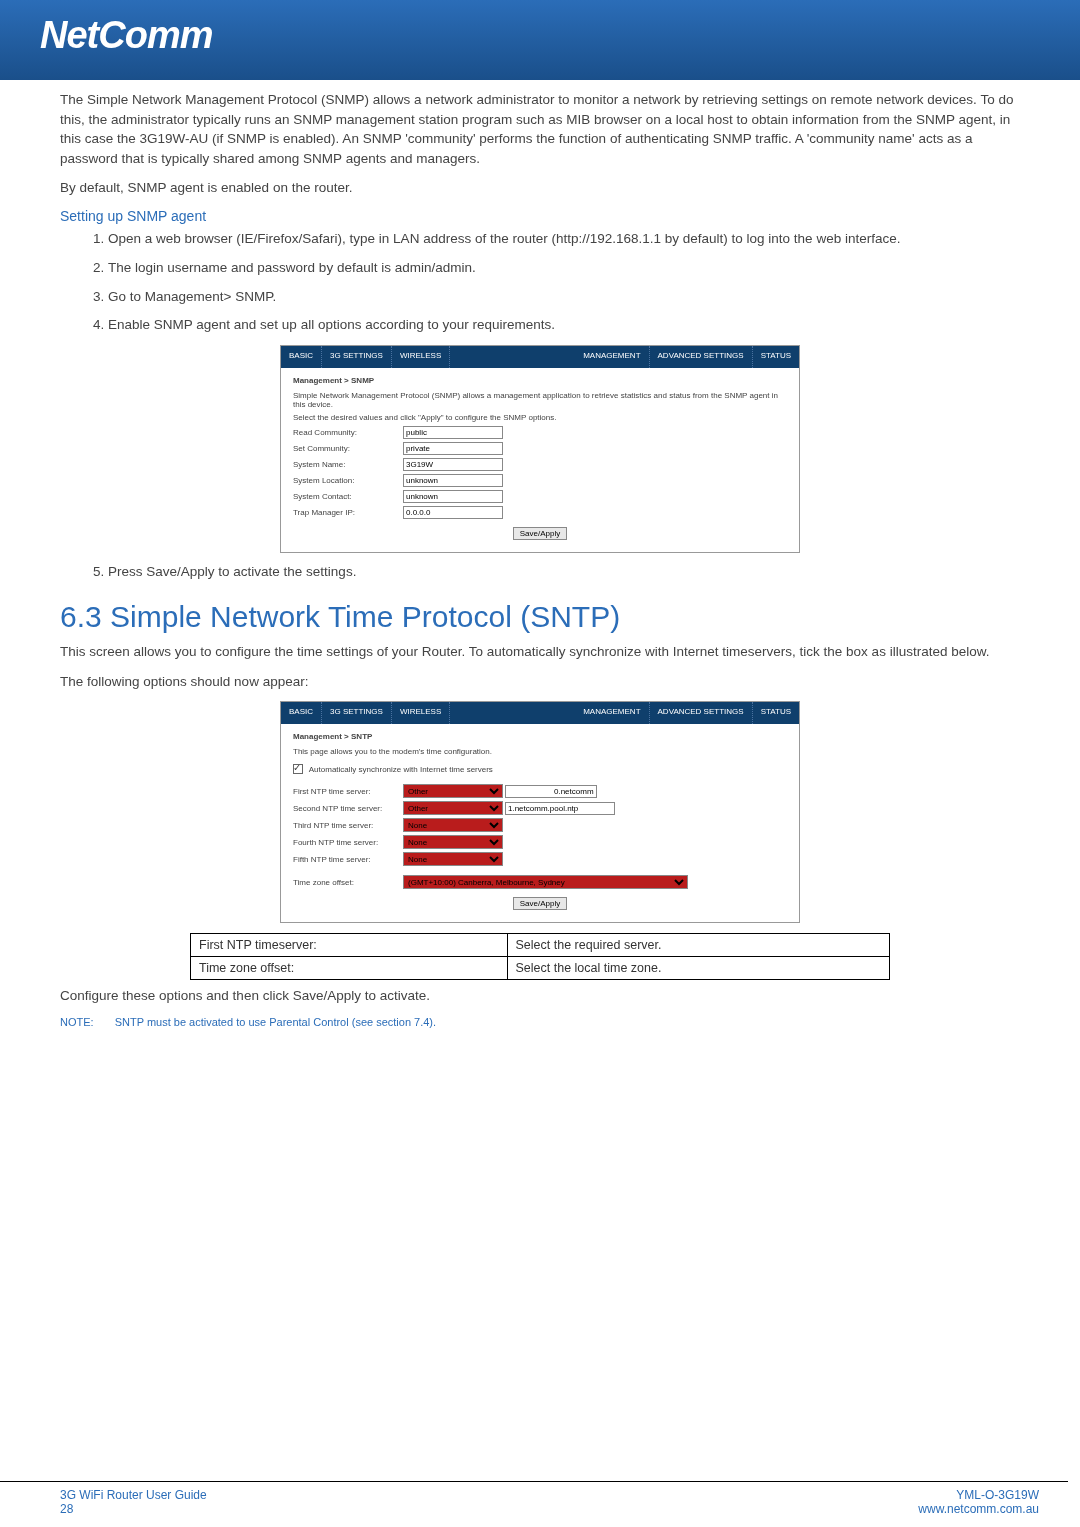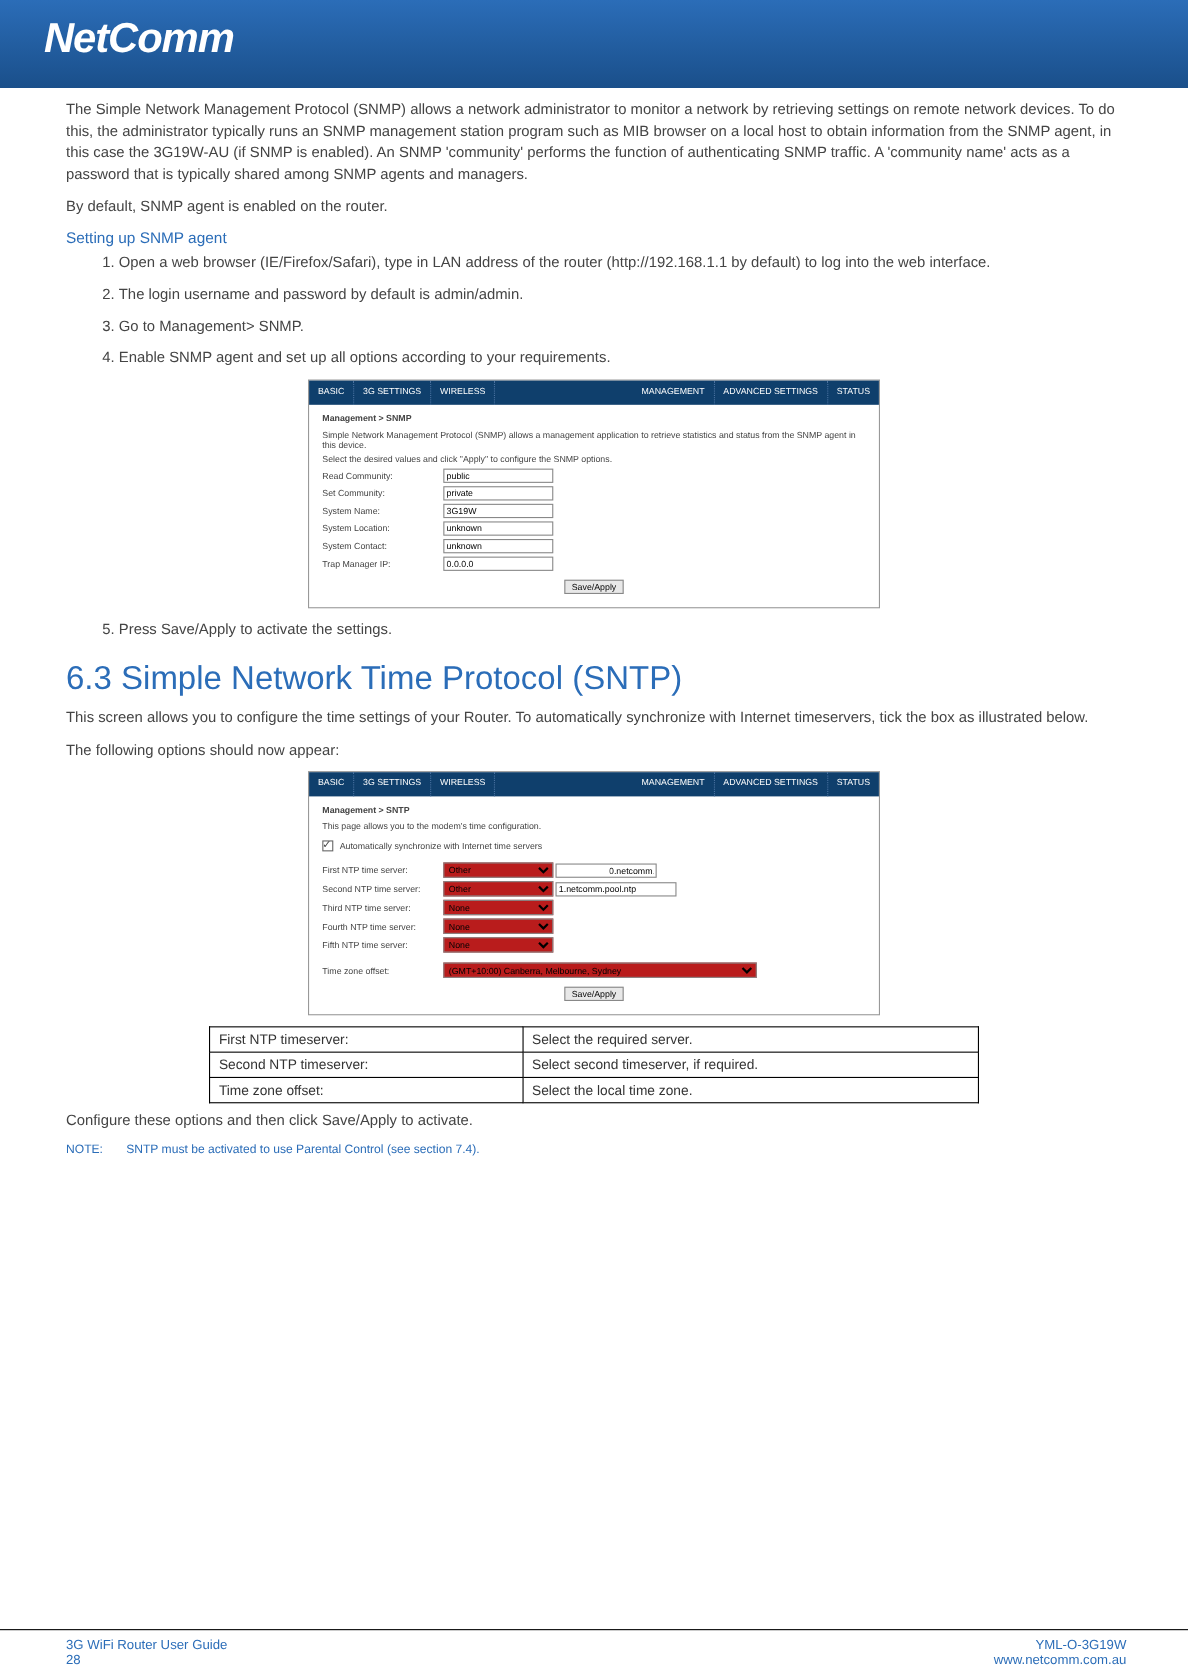--- a/index.html
+++ b/index.html
@@ -110,26 +110,26 @@
     border: 1px solid #000;
     padding: 4px 8px;
   }
   .note-line { font-size: 11px; margin-top: 2px; }
   .note-label { color: #2b6db8; margin-right: 18px; }
   .note-text { color: #2b6db8; }
   .footer {
     position: absolute;
     bottom: 0;
     left: 0;
-    right: 0;
+    right: 12px;
     height: 46px;
     border-top: 1px solid #000;
     display: flex;
     justify-content: space-between;
-    padding: 6px 56px 0 60px;
+    padding: 6px 29px 0 60px;
     font-size: 12px;
     color: #2b6db8;
   }
   .footer .right { text-align: right; }
   .chk { display:inline-block; width:10px; height:10px; border:1px solid #666; background:#fff; position:relative; top:2px; margin-right:4px;}
   .chk.checked::after{content:"✓"; position:absolute; top:-3px; left:-1px; font-size:10px;}
   .tz-select { width: 285px; }
 </style>
 </head>
 <body>
@@ -249,24 +249,20 @@
     </div>
   </div>
 
   <table class="opt-table">
     <tbody>
         <tr>
           <td>First NTP timeserver:</td>
           <td>Select the required server.</td>
         </tr>
     <tr>
-          <td>Second NTP timeserver:</td>
-          <td>Select second timeserver, if required.</td>
-        </tr>
-    <tr>
           <td>Time zone offset:</td>
           <td>Select the local time zone.</td>
         </tr>
   </tbody>
     </table>
 
   <p class="body-text">Configure these options and then click Save/Apply to activate.</p>
   <p class="note-line">
     <span class="note-label">NOTE:</span>
     <span class="note-text">SNTP must be activated to use Parental Control (see section 7.4).</span>

